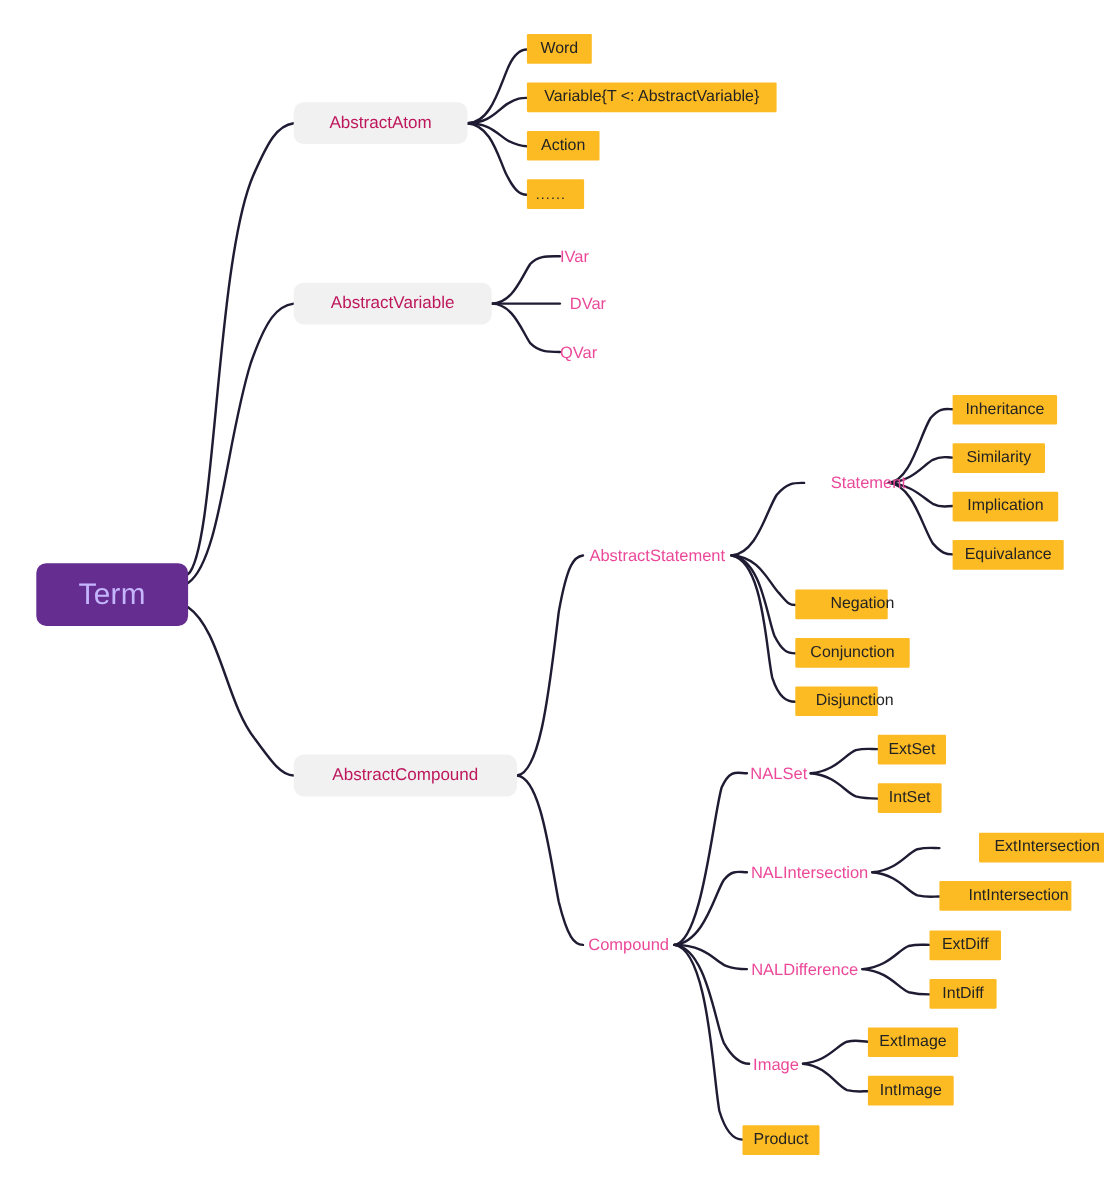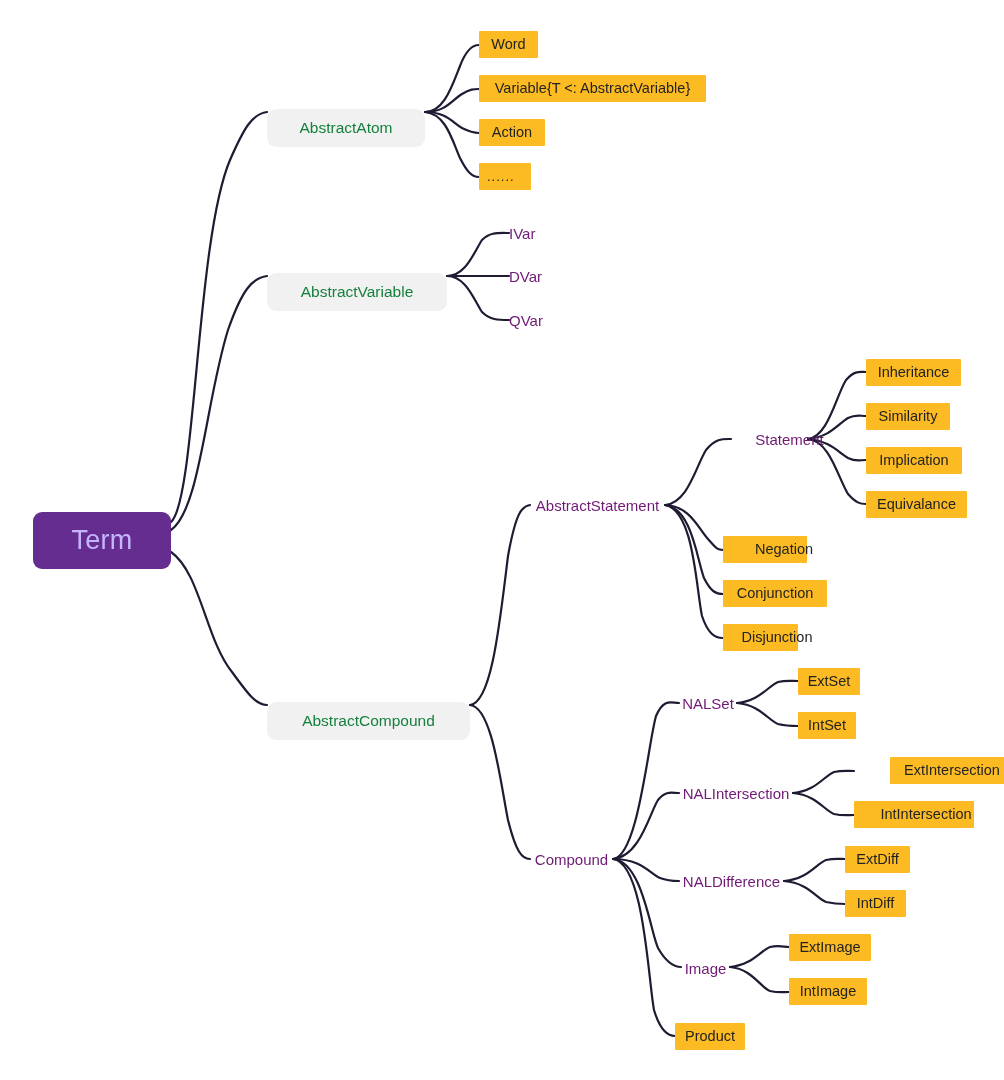--- a/index.html
+++ b/index.html
@@ -45,28 +45,27 @@
   }
   .node-root {
     background: #662D91;
     color: #c4b5fd;
     border-radius: 9px;
     font-size: 27px;
     letter-spacing: 0.3px;
   }
   .node-section {
     background: #F1F1F1;
-    color: #15803d;
+    color: #be185d;
     border-radius: 9px;
     font-size: 15.5px;
-    margin-top: 16px;
   }
   .node-plain {
     background: transparent;
-    color: #701a75;
+    color: #ec4899;
     font-size: 15px;
   }
   .node-leaf {
     background: #FDBB23;
     color: #232323;
     font-size: 14.5px;
     border-radius: 1px;
   }
   .node-dots {
     letter-spacing: 1px;
@@ -146,21 +145,21 @@
   <div class="node node-leaf node-dots" style="left:479px; top:163px; width:52px; height:27px; justify-content:flex-start; padding-left:8px;">
     <span>......</span>
   </div>
 
   <div class="node node-section" style="left:267px; top:257px; width:180px; height:38px;">
     <span>AbstractVariable</span>
   </div>
   <div class="node node-plain" style="left:509px; top:222px; width:38px; height:22px; justify-content:flex-start;">
     <span>IVar</span>
   </div>
-  <div class="node node-plain" style="left:509px; top:265px; width:42px; height:22px; justify-content:flex-start;">
+  <div class="node node-plain" style="left:509px; top:265px; width:42px; height:22px; justify-content:flex-end;">
     <span>DVar</span>
   </div>
   <div class="node node-plain" style="left:509px; top:309px; width:42px; height:22px; justify-content:flex-start;">
     <span>QVar</span>
   </div>
 
   <div class="node node-section" style="left:267px; top:686px; width:203px; height:38px;">
     <span>AbstractCompound</span>
   </div>
 

